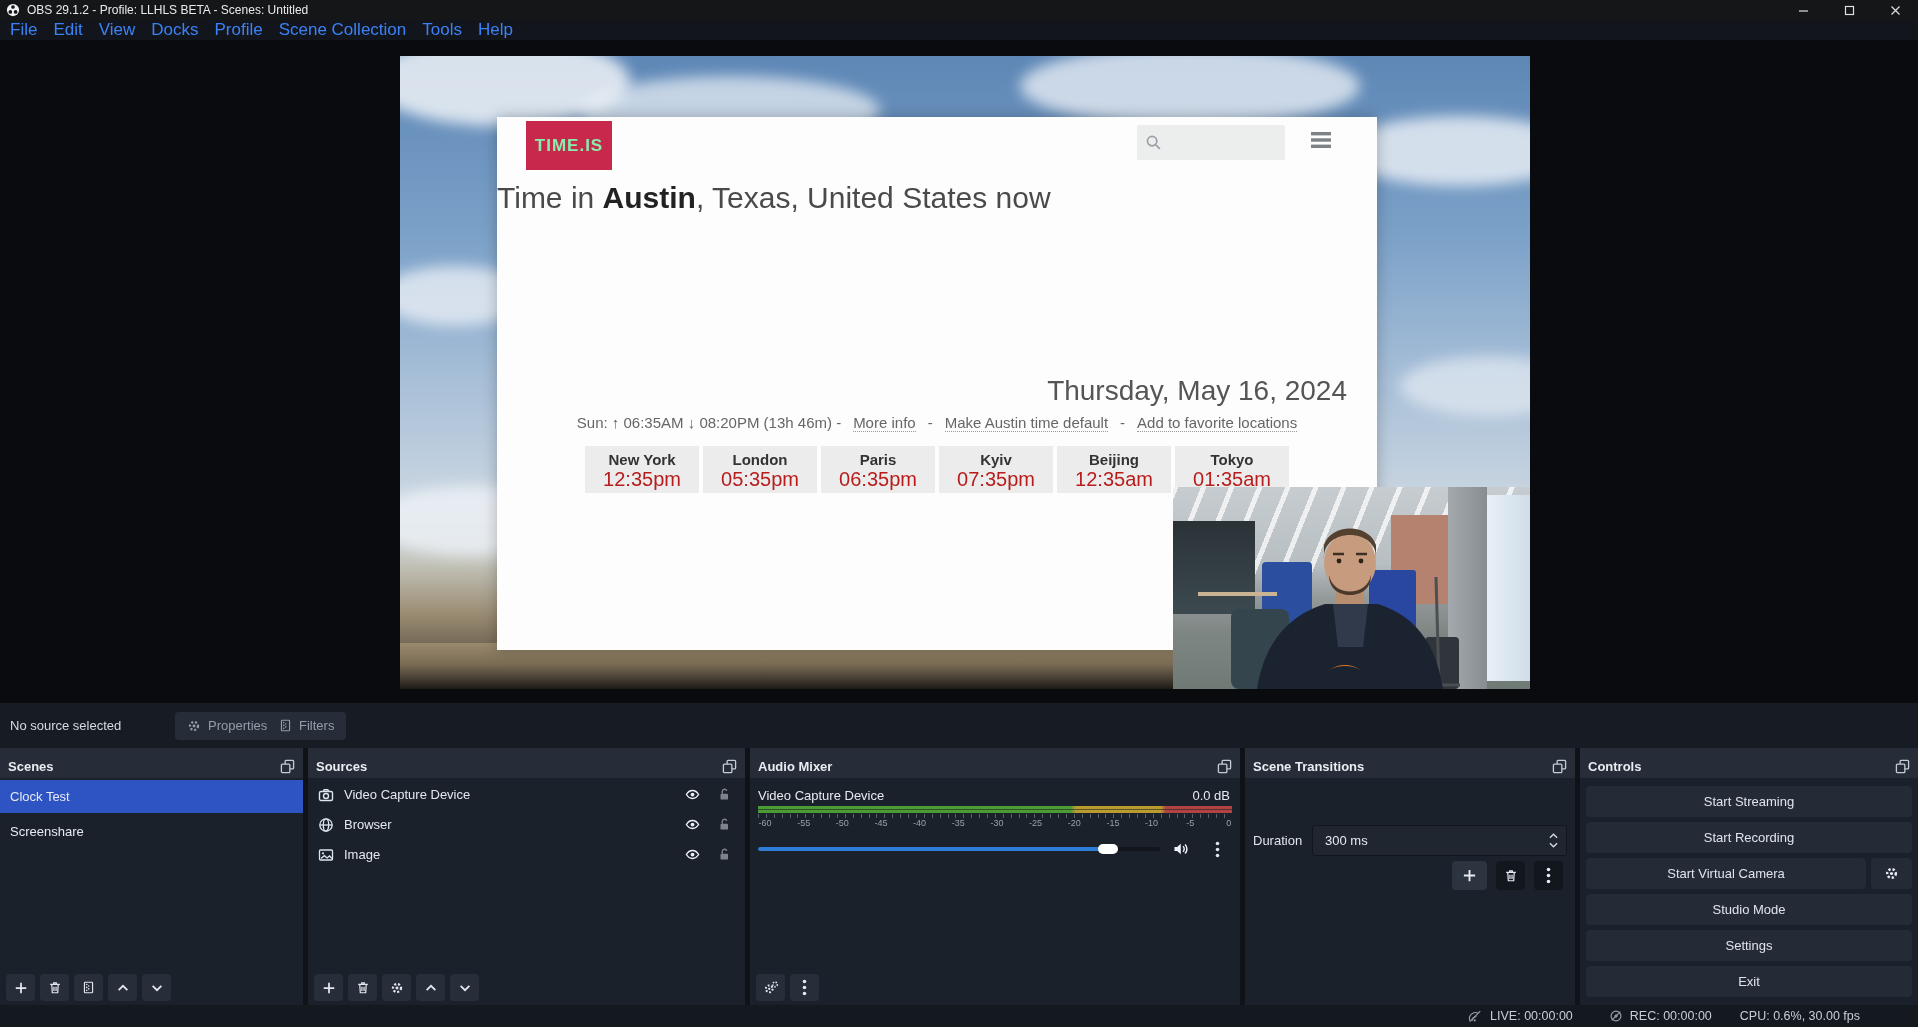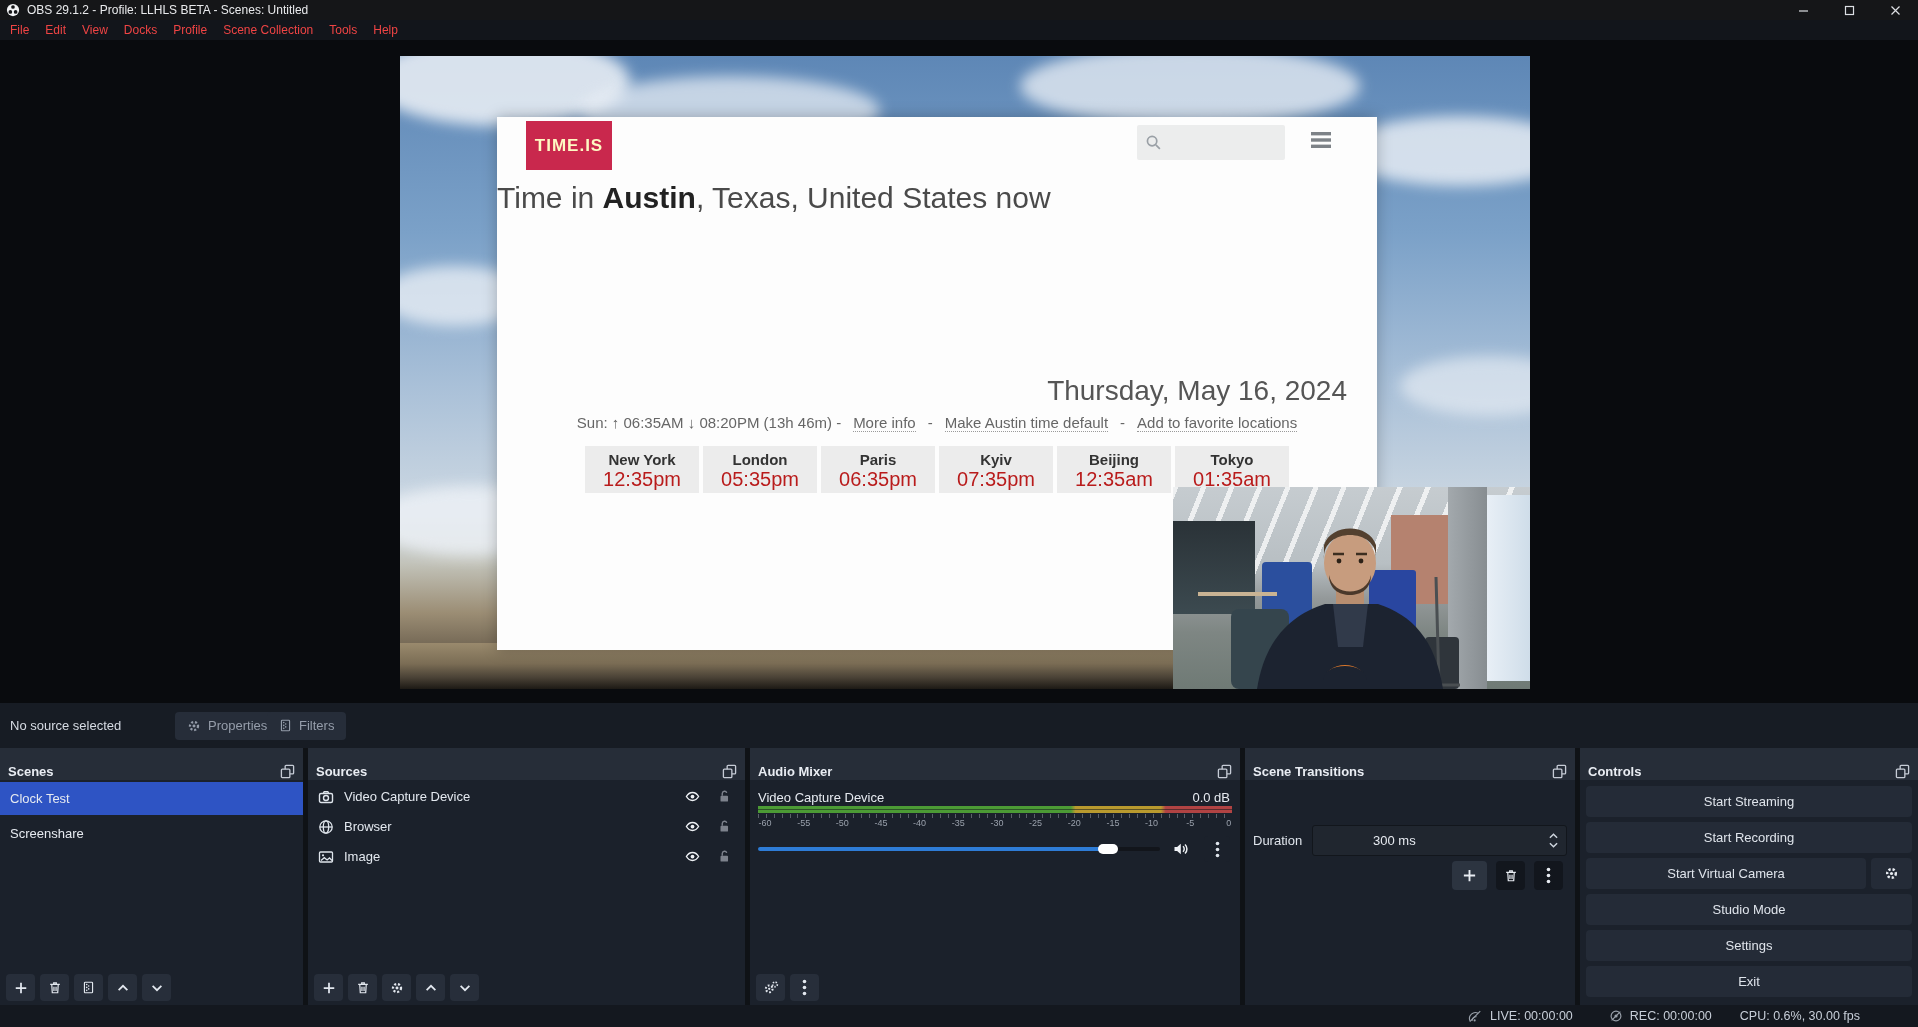--- a/index.html
+++ b/index.html
@@ -12,35 +12,35 @@
   
   .titlebar { position:absolute; top:0; left:0; right:0; height:20px; background:#151618;
               display:flex; align-items:center; padding-left:6px; }
   .titlebar .title { font-size:12px; color:#e9eaec; margin-left:7px; white-space:nowrap; }
   .win-btns { position:absolute; right:0; top:0; height:20px; display:flex; }
   .win-btn { width:46px; height:20px; display:flex; align-items:center; justify-content:center; color:#dcdfe3; }
 
   
   .menubar { position:absolute; top:20px; left:0; right:0; height:20px; background:#12151b;
              display:flex; align-items:center; padding-left:2px; }
-  .menu-item { font-size:12px; color:#ef4444; padding:0 8px; height:20px; display:flex; align-items:center; }
+  .menu-item { font-size:17px; color:#3b82f6; padding:0 8px; height:20px; display:flex; align-items:center; }
 
   
   .canvas { position:absolute; top:40px; left:0; right:0; height:663px; background:#090b0e; overflow:hidden; }
   .preview { position:absolute; left:400px; top:16px; width:1130px; height:633px; overflow:hidden;
              background:linear-gradient(180deg,#5e87b6 0%,#7ba1c8 28%,#a9c0d8 52%,#cdd8e2 72%,#c3c4bb 80%,#9b8d74 88%,#6e6250 94%,#35302a 100%); }
   .cloud { position:absolute; background:#eef2f7; border-radius:50%; filter:blur(7px); opacity:.85; }
   .desert { position:absolute; left:0; right:0; bottom:0; height:46px;
             background:linear-gradient(180deg,#9a8a6d 0%,#7b6d55 45%,#4a4236 75%,#1d1a15 100%); }
 
   
   .tcard { position:absolute; left:97px; top:61px; width:880px; height:533px; background:#fdfdfd;
            box-shadow:0 0 14px rgba(0,0,0,.25); color:#444; }
   .t-logo { position:absolute; left:29px; top:4px; width:86px; height:49px; display:flex; align-items:center; justify-content:center;
-            font-weight:bold; font-size:17px; letter-spacing:1px; color:#fef9c3; }
+            font-weight:bold; font-size:17px; letter-spacing:1px; color:#86efac; }
   .t-search { position:absolute; right:92px; top:8px; width:148px; height:35px; background:#eceded; border-radius:2px;
               display:flex; align-items:center; padding-left:8px; color:#8a8f94; }
   .t-burger { position:absolute; right:44px; top:13px; color:#7d8287; }
   .t-head { position:absolute; left:0; right:0; top:64px; text-align:left; font-size:30px; color:#4a4a4a; white-space:nowrap; }
   .t-head b { color:#222; }
   .t-clock { position:absolute; left:0; right:0; top:88px; text-align:center; white-space:nowrap;
              font-weight:bold; color:#333; }
   .t-clock .digits { font-size:150px; letter-spacing:-3px; line-height:1; }
   .t-clock .ampm { font-size:62px; margin-left:6px; }
   .t-date { position:absolute; right:30px; top:258px; font-size:28px; color:#555; }
@@ -69,21 +69,21 @@
   .srcbar { position:absolute; top:703px; left:0; right:0; height:45px; background:#171c24; display:flex; align-items:center; }
   .srcbar .msg { font-size:13px; color:#d6dbe3; margin-left:10px; }
   .sbtn { height:28px; background:#262d39; border-radius:4px; display:flex; align-items:center; gap:7px;
           padding:0 12px; font-size:13px; color:#959daa; }
   .sbtn.props { position:absolute; left:175px; }
   .sbtn.filts { position:absolute; left:267px; }
 
   
   .docks { position:absolute; top:748px; left:0; right:0; height:257px; background:#0f1216; display:flex; gap:5px; }
   .panel { position:relative; background:#1b212b; height:257px; }
-  .phead { height:30px; background:#262d38; display:flex; align-items:flex-start; justify-content:space-between; padding:16px 8px;gap:25px; }
+  .phead { height:30px; background:#262d38; display:flex; align-items:flex-end; justify-content:space-between; padding:4px 8px;gap:25px; }
   .phead .ptitle { font-size:13px; font-weight:bold; color:#e9edf3; }
   .pop { color:#c6ccd6; }
   .pfoot { position:absolute; left:6px; bottom:4px; display:flex; gap:5px; }
   .tbtn { width:29px; height:27px; background:#272e3a; border-radius:4px; color:#e3e8ef;
           display:flex; align-items:center; justify-content:center; }
 
   .scene-row { height:33px; display:flex; align-items:center; padding-left:10px; font-size:13px; color:#e6eaf0; margin-top:2px; }
   .scene-row.sel { background:#2e54c4; }
   .src-row { height:27px; display:flex; align-items:center; padding-left:10px; font-size:13px; color:#e3e8ef; margin-top:3px; position:relative; }
   .src-row .sicon { margin-right:10px; color:#dfe5ec; }
@@ -111,21 +111,21 @@
 
   
   .combo { position:absolute; left:8px; top:40px; width:314px; height:30px; background:#20262f; border:1px solid #12161c;
            border-radius:3px; display:flex; align-items:center; justify-content:space-between; font-size:13px; color:#e6eaf0; }
   .combo .val { padding-left:10px; }
   .combo .spin { width:24px; height:28px; background:#2a313c; border-radius:0 3px 3px 0; display:flex; flex-direction:column;
                  align-items:center; justify-content:center; gap:2px; color:#cfd6df; }
   .dur-row { position:absolute; left:8px; top:77px; right:8px; height:31px; display:flex; align-items:center; }
   .dur-row .dlab { font-size:13px; color:#dfe4eb; }
   .spinbox { position:absolute; left:59px; right:0; height:31px; background:#20262f; border:1px solid #12161c; border-radius:3px;
-             display:flex; align-items:center; justify-content:space-between; font-size:13px; color:#e6eaf0;padding-left:48px; }
+             display:flex; align-items:center; justify-content:space-between; font-size:13px; color:#e6eaf0; }
   .spinbox .val { padding-left:12px; }
   .spinbox .arrows { display:flex; flex-direction:column; gap:3px; padding-right:8px; color:#cfd6df; }
   .tr-btns { position:absolute; right:12px; top:113px; display:flex; gap:9px; }
   .tr-btn { width:29px; height:29px; border-radius:4px; display:flex; align-items:center; justify-content:center; color:#e8ecf2; }
   .tr-btn.add { width:35px; background:#2c3440; }
   .tr-btn.dark { background:#12161d; }
 
   
   .ctl-body { position:absolute; left:6px; right:6px; top:38px; display:flex; flex-direction:column; gap:5px; }
   .ctl-btn { height:31px; background:#242b37; border-radius:4px; display:flex; align-items:center; justify-content:center;

